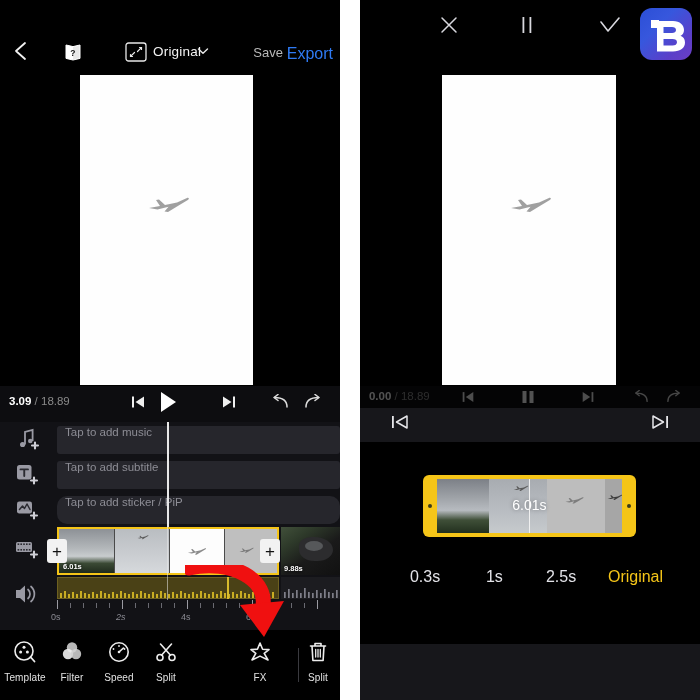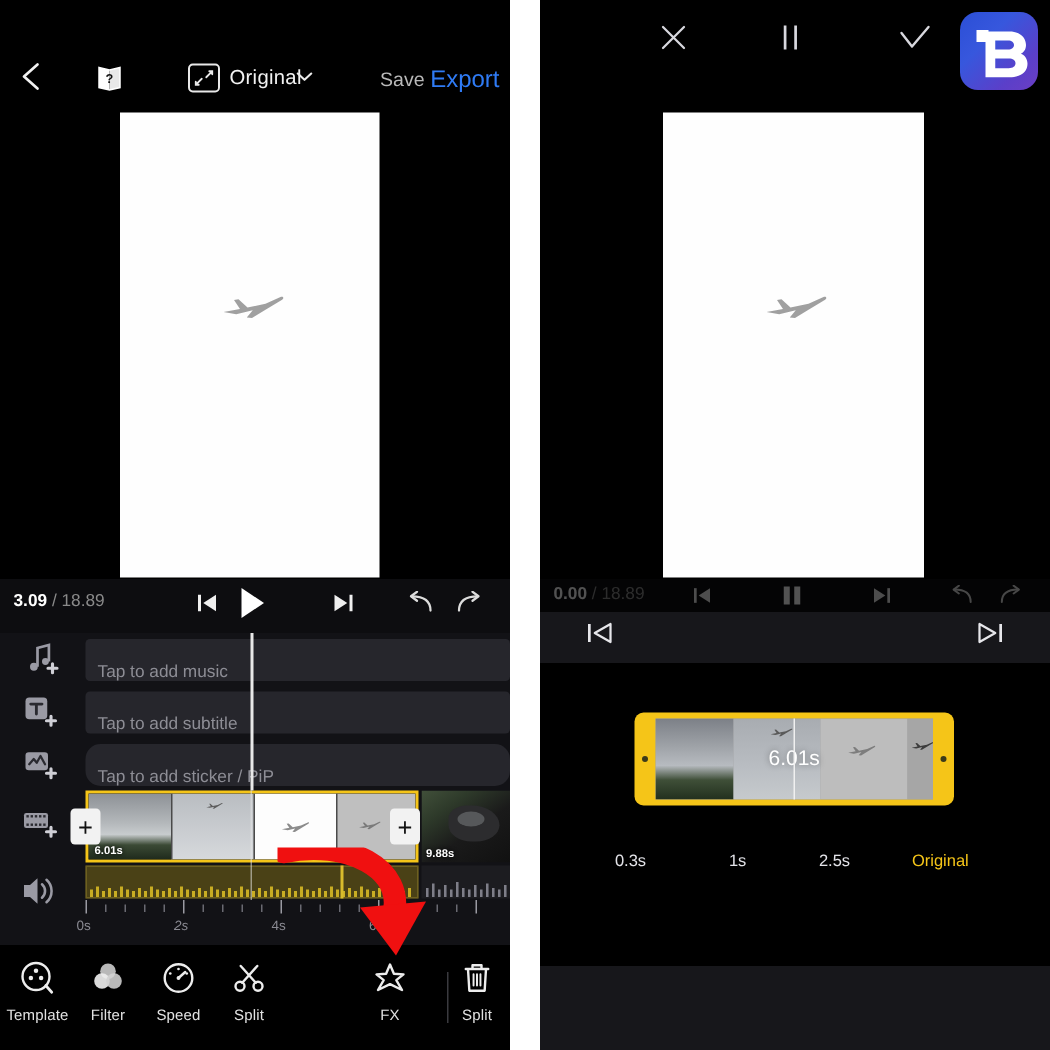--- a/index.html
+++ b/index.html
@@ -46,21 +46,21 @@
   .tc .cur { color: #ffffff; font-weight: 600; }
   .tc .tot { color: #8a8a8a; }
   .tr-btn { position:absolute; top: 393px; }
 
   
   .tracks { position:absolute; left:0; top: 422px; width: 345px; height: 208px; background:#121216; }
   .track-ico { position:absolute; left: 12px; width: 30px; height: 28px; }
   .track-strip {
     position:absolute; left: 57px; right: 0; height: 28px;
     background: #26262c; border-radius: 3px;
-    display:flex; align-items:flex-end; padding-left: 8px;
+    display:flex; align-items:flex-start; padding-left: 8px;
     font-size: 11.5px; color: #8d8d95;
   }
 
   .playhead-top {
     position:absolute; left: 167px; top: 422px; width: 1.5px; height: 105px;
     background: #e8e8e8; z-index: 30;
   }
   .playhead-bot {
     position:absolute; left: 167px; top: 527px; width: 1px; height: 73px;
     background: rgba(232,232,232,.55); z-index: 30;
@@ -124,21 +124,21 @@
   .trim-handle-dot {
     position:absolute; width: 4px; height: 4px; border-radius:50%; background:#3b3b1a; top: 29px;
   }
   .trim-dur {
     position:absolute; left: 0; right:0; top: 22px; text-align:center;
     font-size: 14px; color:#fff; font-weight: 500; text-shadow: 0 0 4px rgba(0,0,0,.4);
   }
   .trim-play { position:absolute; left: 106px; top: 4px; width: 1.5px; bottom: 4px; background:#f0f0f0; z-index:5;}
 
   .durrow { position:absolute; left: 0; top: 568px; width: 345px; height: 26px; }
-  .dur-opt { position:absolute; font-size: 11px; color:#e3e3e8; }
+  .dur-opt { position:absolute; font-size: 16px; color:#e3e3e8; }
   .dur-opt.sel { color:#f5c518; }
 
   .r-bottom { position:absolute; left:0; bottom: 0; width:345px; height: 56px; background:#17171b; }
   .rb { position:absolute; top: 14px; }
 
   
   .logo {
     position:absolute; right: 8px; top: 8px; width: 52px; height: 52px; border-radius: 12px;
     background: linear-gradient(135deg,#2b4fd6 0%, #3757dd 35%, #5b3fc9 75%, #6b3ec4 100%);
     z-index: 80;

